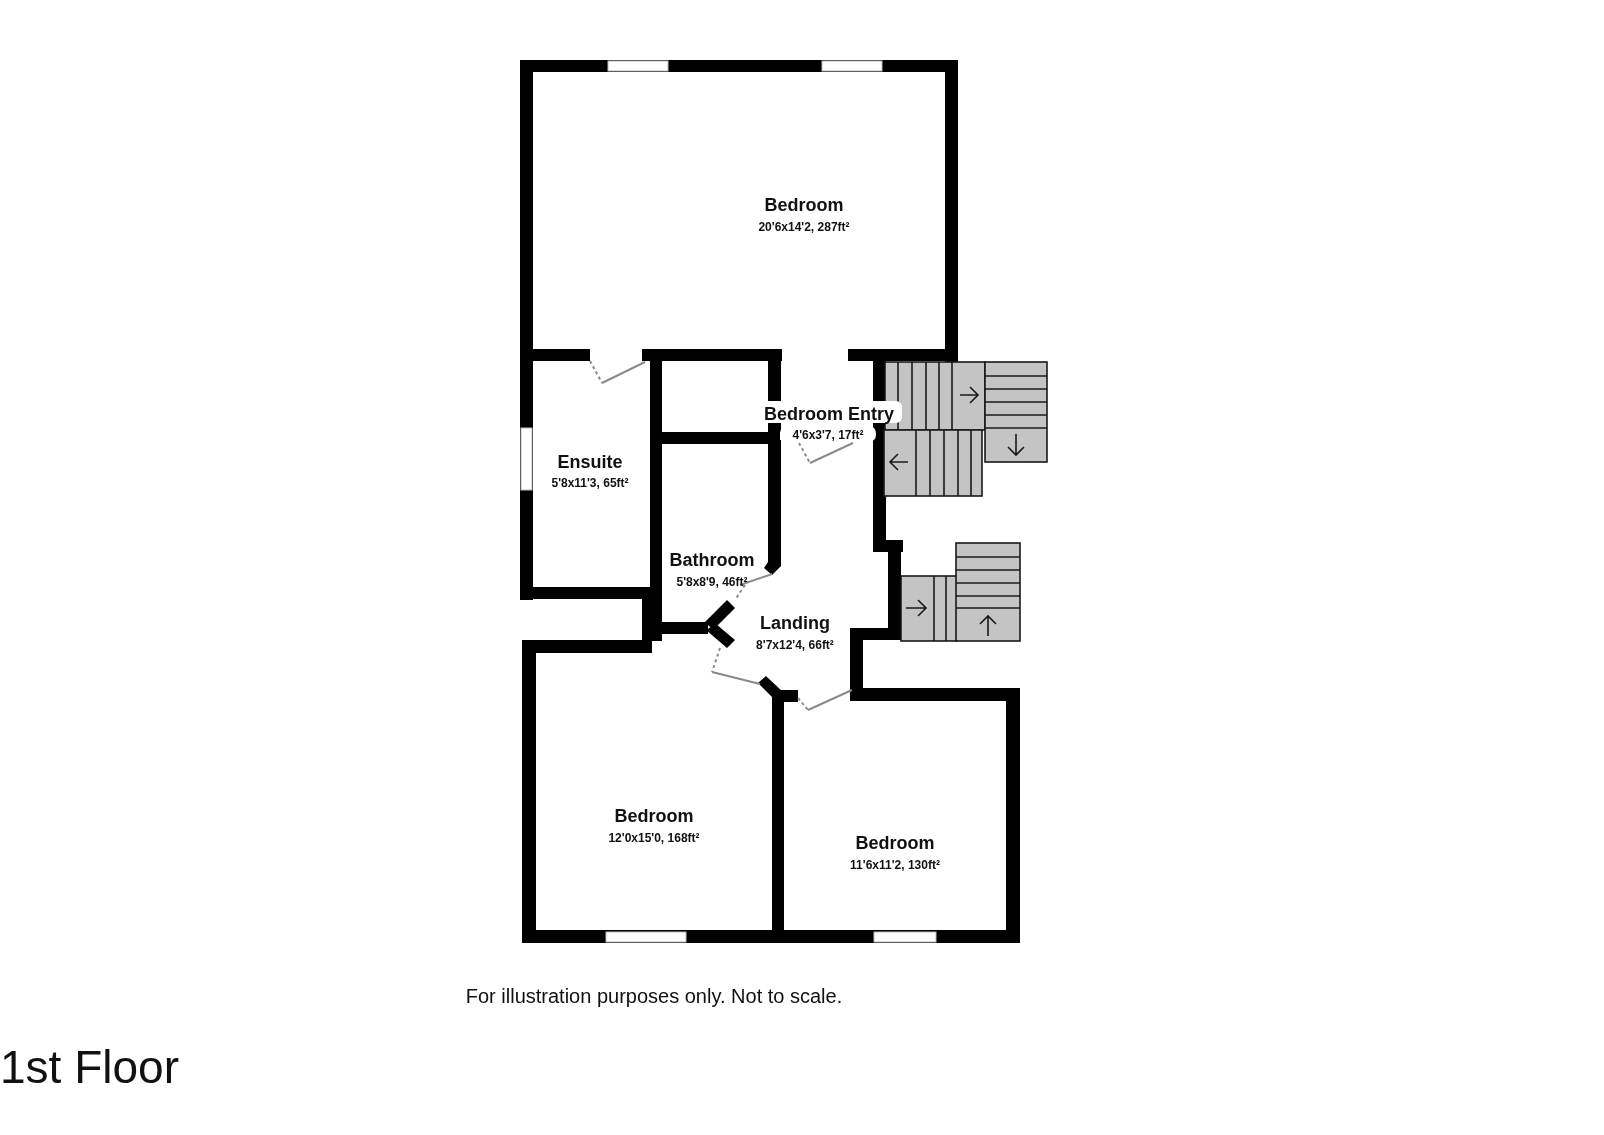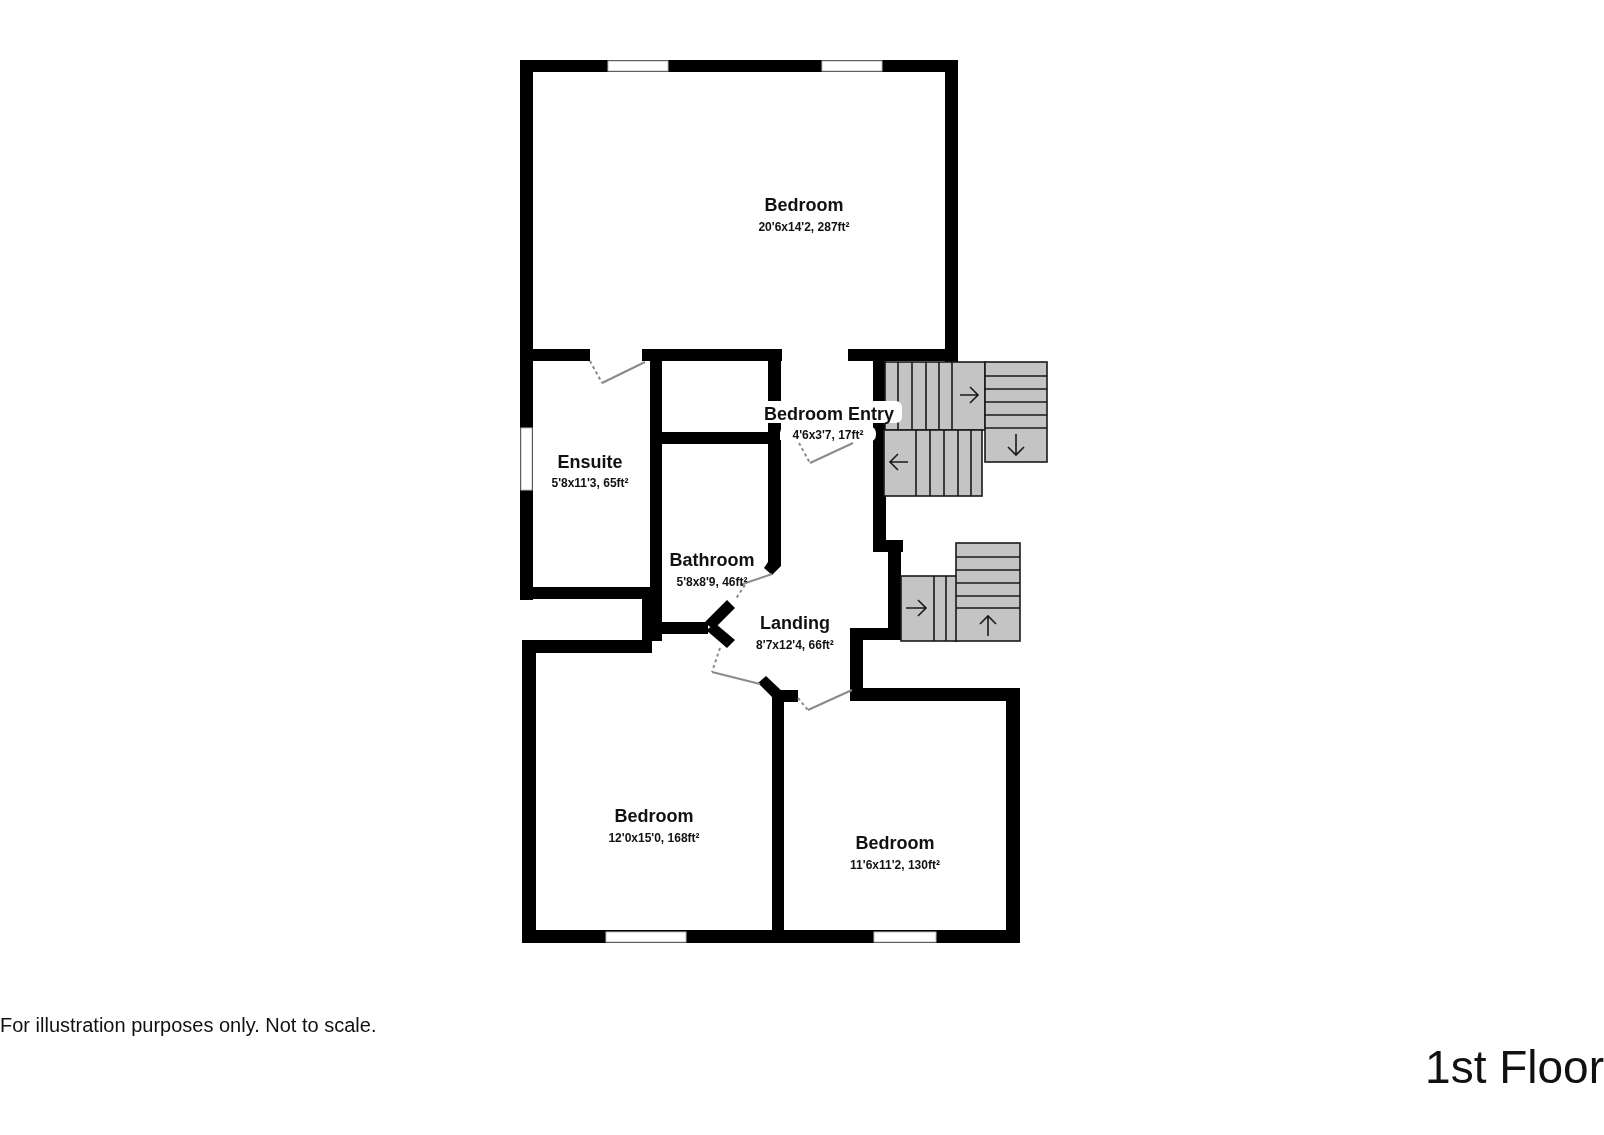--- a/index.html
+++ b/index.html
@@ -7,22 +7,22 @@
   #plan { position: absolute; left: 0; top: 0; width: 1604px; height: 1135px; }
   .wall { fill: #000000; }
   .win { fill: #ffffff; stroke: #bbbbbb; stroke-width: 1; }
   .stair { fill: #c4c4c4; stroke: #1a1a1a; stroke-width: 1.6; }
   .tread { stroke: #1a1a1a; stroke-width: 1.6; }
   .arrow { fill: none; stroke: #1a1a1a; stroke-width: 1.6; }
   .door { stroke: #8a8a8a; stroke-width: 2; fill: none; }
   .doordash { stroke: #8a8a8a; stroke-width: 2; fill: none; stroke-dasharray: 3 3; }
   .rname { font-family: "Liberation Sans", sans-serif; font-weight: bold; font-size: 18px; fill: #111; text-anchor: middle; }
   .rdim { font-family: "Liberation Sans", sans-serif; font-weight: bold; font-size: 12px; fill: #111; text-anchor: middle; }
-  .footer-note { position: absolute; left: 0; width: 1308px; top: 1014px; font-size: 20px; color: #111; }
-  .floor-title { position: absolute; left: 0; width: 1604px; top: 1040px; text-align: right; font-size: 46px; color: #111; }
+  .footer-note { position: absolute; left: 0; width: 1308px; top: 985px; text-align: center; font-size: 20px; color: #111; }
+  .floor-title { position: absolute; left: 0; width: 1604px; top: 1040px; text-align: left; font-size: 46px; color: #111; }
 </style>
 </head>
 <body>
 
 <svg id="plan" viewBox="0 0 1604 1135" xmlns="http://www.w3.org/2000/svg">
 
   <g>
 
     <rect class="wall" x="520" y="60" width="438" height="12"></rect>
     <rect class="wall" x="520" y="60" width="13" height="540"></rect>

